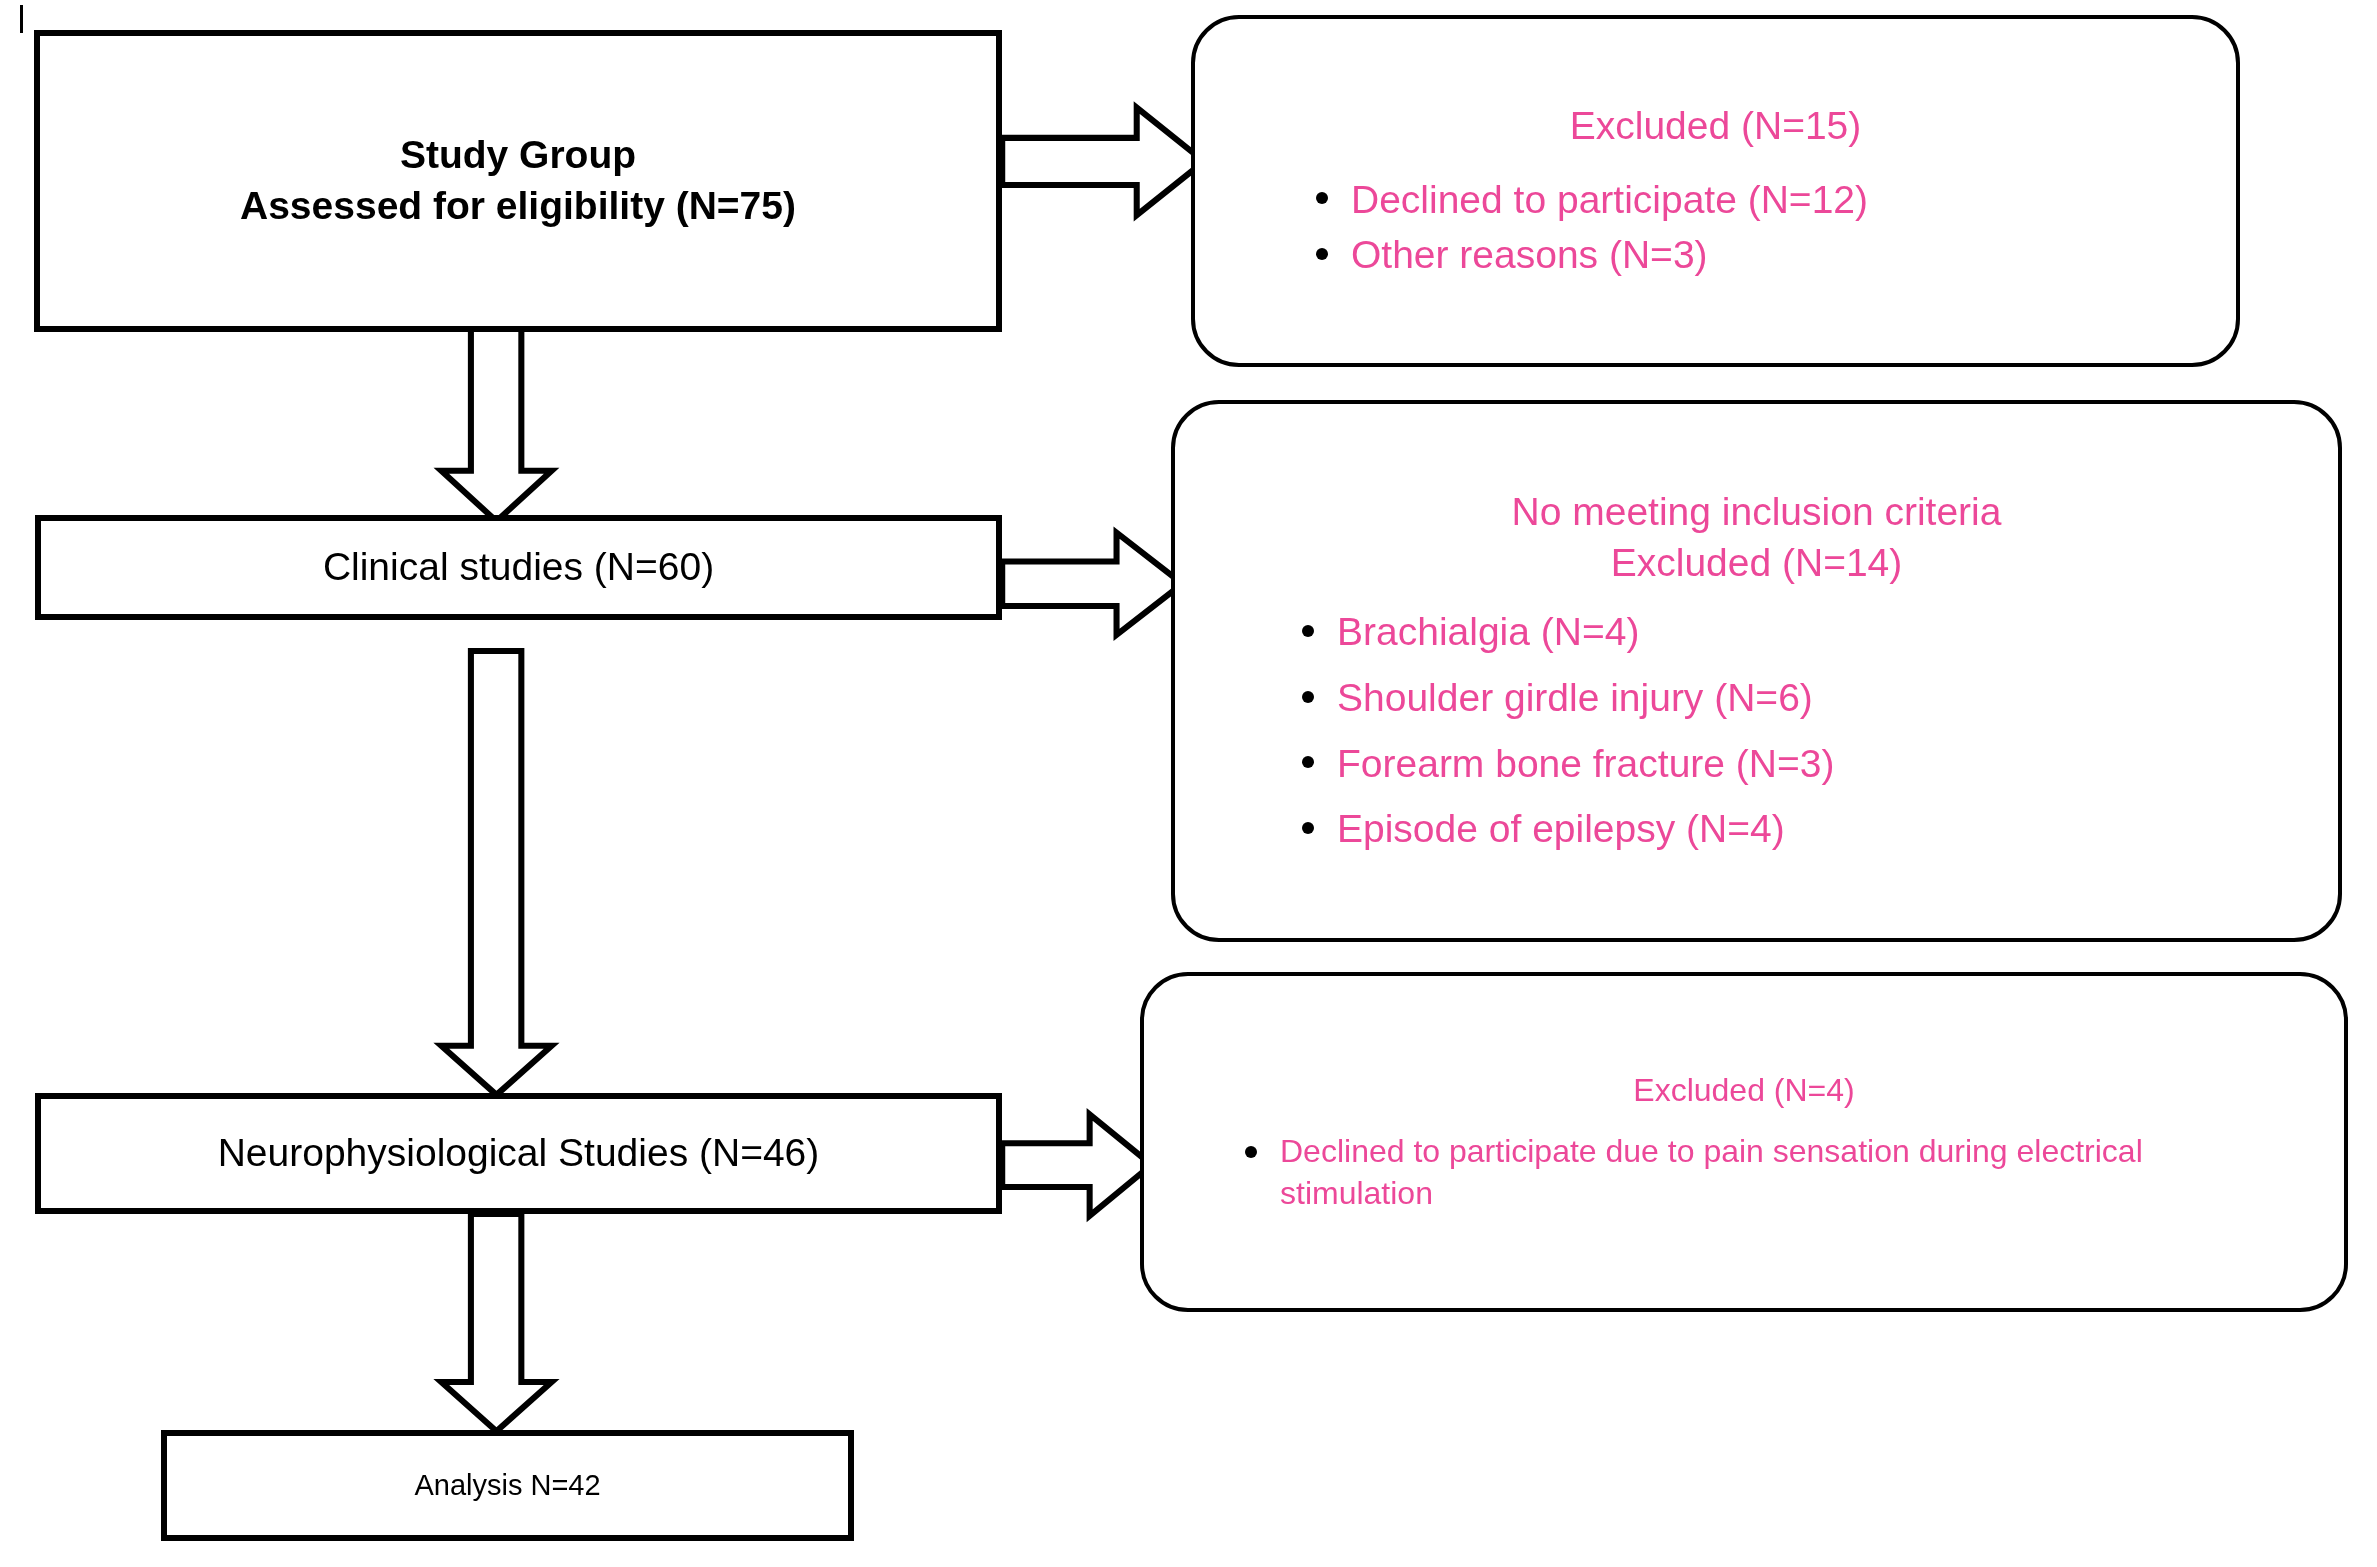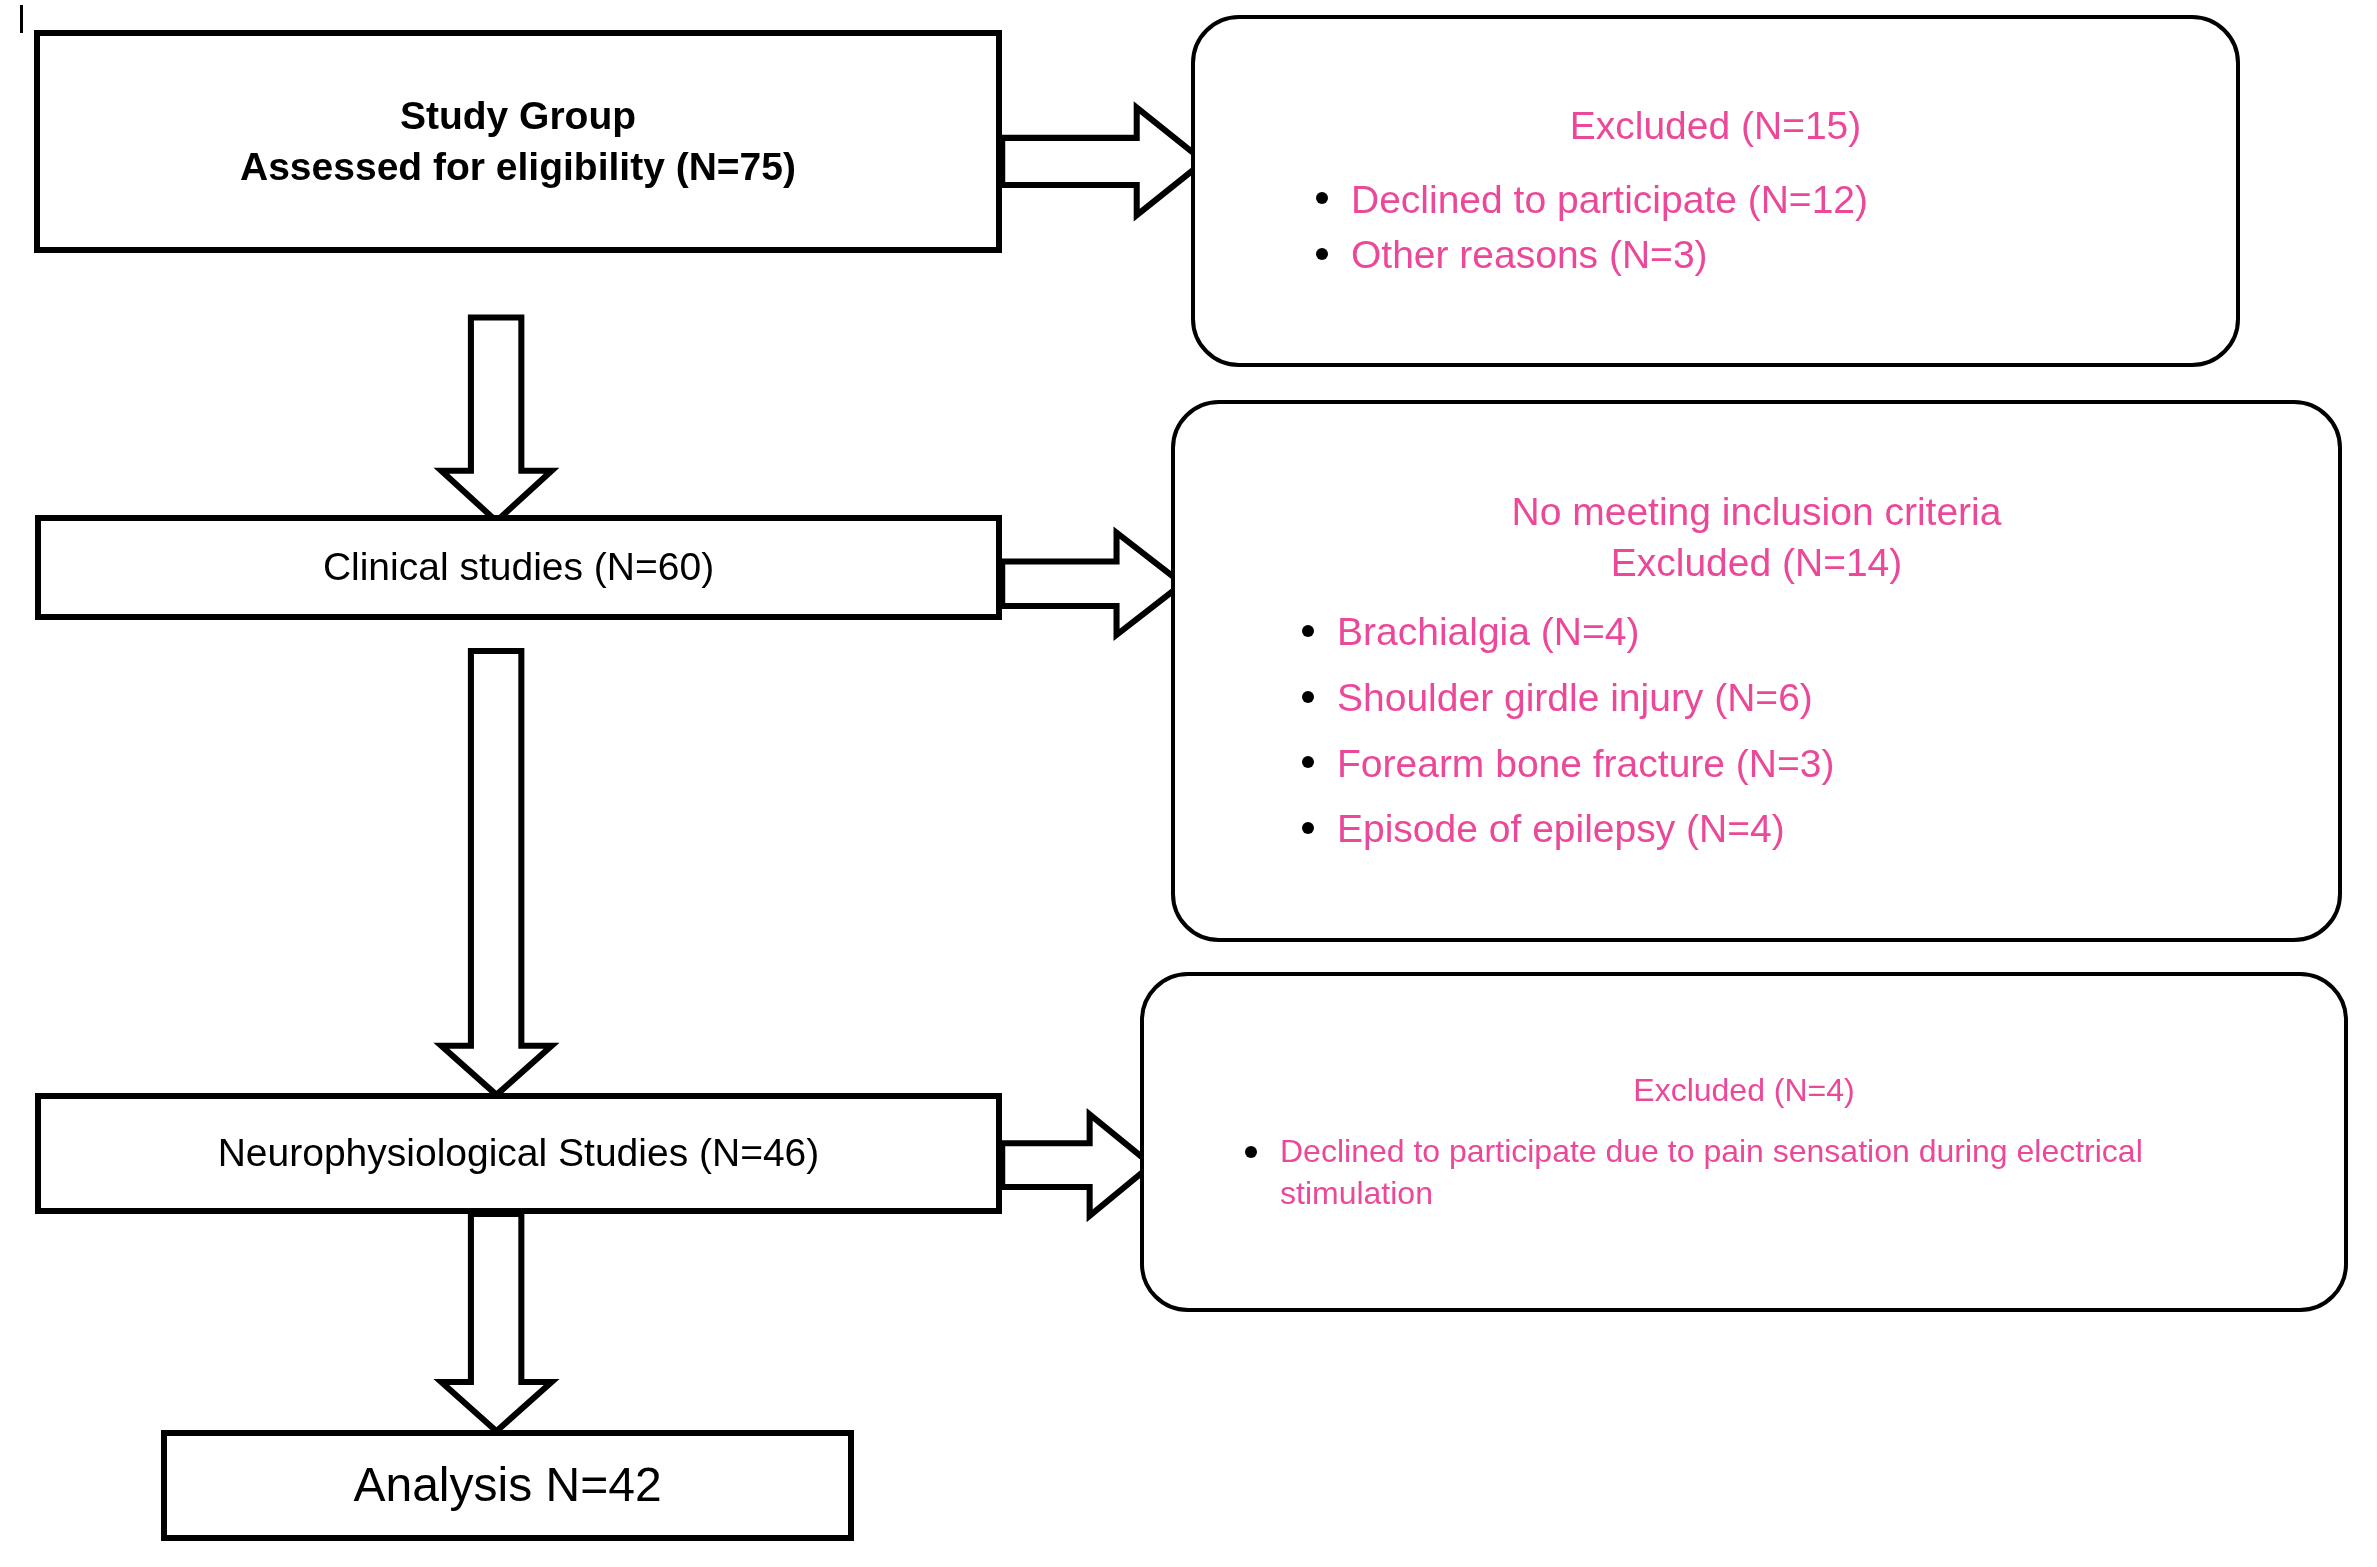--- a/index.html
+++ b/index.html
@@ -113,40 +113,40 @@
 
     <polygon class="arrow-shape" points="1490,835 1660,835 1660,792 1758,868 1660,944 1660,901 1490,901"></polygon>
 
     <polygon class="arrow-shape" points="700,968 775,968 775,1555 820,1555 738,1628 656,1555 700,1555"></polygon>
 
     <polygon class="arrow-shape" points="1490,1700 1620,1700 1620,1657 1712,1732 1620,1808 1620,1765 1490,1765"></polygon>
 
     <polygon class="arrow-shape" points="700,1805 775,1805 775,2055 820,2055 738,2128 656,2055 700,2055"></polygon>
   </svg>
 
-  <div class="rect-node" style="left:34px; top:30px; width:968px; height:223px; font-size:39px;">
+  <div class="rect-node" style="left:34px; top:30px; width:968px; height:302px; font-size:39px;">
     <div class="node-text">
       <span class="node-line bold">Study Group</span>
       <span class="node-line bold">Assessed for eligibility (N=75)</span>
     </div>
   </div>
 
   <div class="rect-node" style="left:35px; top:515px; width:967px; height:105px; font-size:39px;">
     <div class="node-text">
       <span class="node-line">Clinical studies (N=60)</span>
     </div>
   </div>
 
   <div class="rect-node" style="left:35px; top:1093px; width:967px; height:121px; font-size:39px;">
     <div class="node-text">
       <span class="node-line">Neurophysiological Studies (N=46)</span>
     </div>
   </div>
 
-  <div class="rect-node" style="left:161px; top:1430px; width:693px; height:111px; font-size:48px;">
+  <div class="rect-node" style="left:161px; top:1430px; width:693px; height:111px; font-size:29px;">
     <div class="node-text">
       <span class="node-line">Analysis N=42</span>
     </div>
   </div>
 
   <div class="round-node" style="left:1191px; top:15px; width:1049px; height:352px; font-size:39px; padding:0 47px;">
     <div class="round-head" style="margin-bottom:23px;">Excluded (N=15)</div>
     <ul class="round-list" style="padding-left:74px;">
       <li style="margin-bottom:5px;">
         <span class="bullet"></span>

